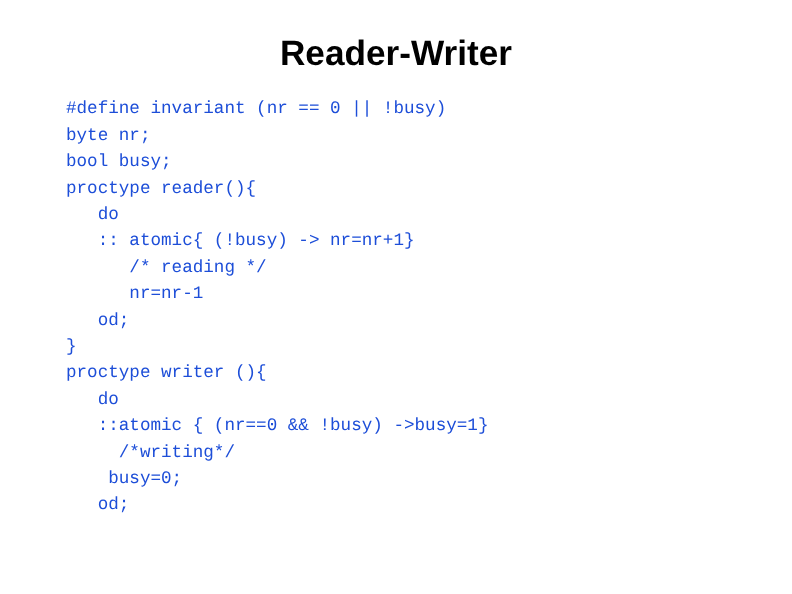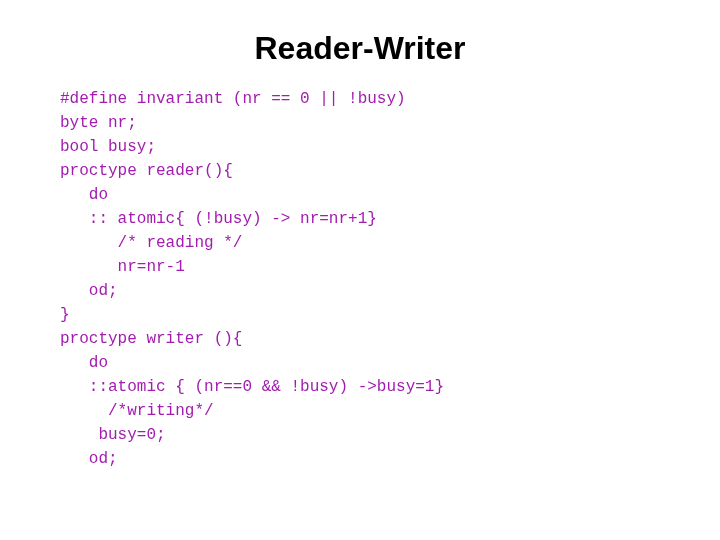--- a/index.html
+++ b/index.html
@@ -23,21 +23,21 @@
       font-size: 32px;
       font-weight: bold;
       color: #000000;
       margin-bottom: 20px;
       text-align: left;
     }
 
     .code-block {
       font-family: 'Courier New', Courier, monospace;
       font-size: 16px;
-      color: #a21caf;
+      color: #1d4ed8;
       white-space: pre;
       line-height: 1.5;
       align-self: flex-start;
       margin-left: 20px;
     }
   </style>
 </head>
 <body>
 
 <h1 class="title">Reader-Writer</h1>

